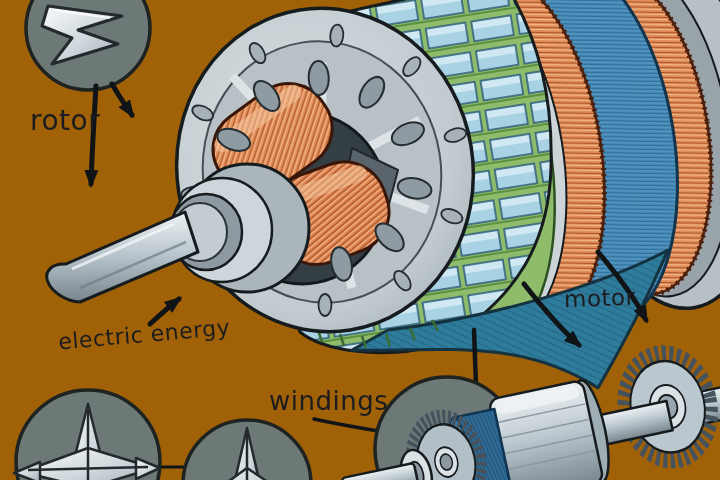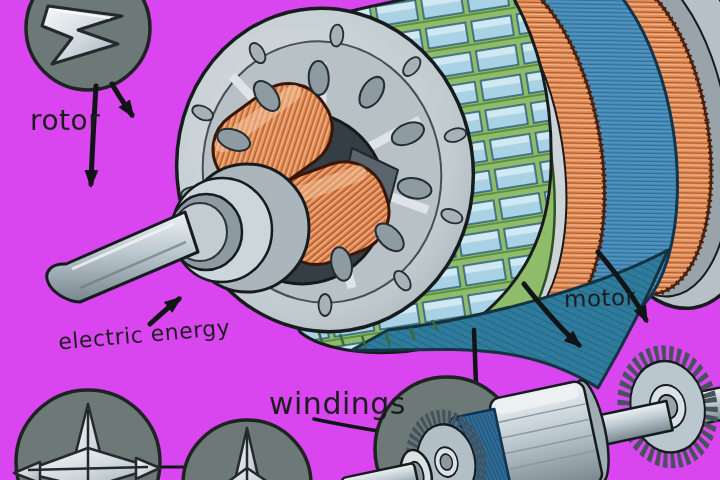--- a/index.html
+++ b/index.html
@@ -1,23 +1,23 @@
 <!DOCTYPE html>
 <html><head>
 <meta charset="utf-8">
 <style>
   html,body{margin:0;padding:0;background:#fff;}
-  #stage{position:relative;width:720px;height:480px;overflow:hidden;background:#d946ef;
+  #stage{position:relative;width:720px;height:480px;overflow:hidden;background:#a16207;
          font-family:"DejaVu Sans",sans-serif;}
   #stage svg{position:absolute;left:0;top:0;display:block;}
   .label{position:absolute;color:#1c1c1e;white-space:nowrap;letter-spacing:.5px;
          font-family:"DejaVu Sans",sans-serif;}
   .lbl-rotor{left:30px;top:104px;font-size:28px;}
   .lbl-energy{left:58px;top:322px;font-size:22px;transform:rotate(-5deg);}
-  .lbl-windings{left:269px;top:386px;font-size:30px;}
+  .lbl-windings{left:269px;top:386px;font-size:26px;}
   .lbl-motor{left:564px;top:285px;font-size:23px;transform:rotate(-2deg);}
 </style>
 </head>
 <body>
 
 <div id="stage">
 <svg width="720" height="480" viewBox="0 0 720 480">
   <defs>
     <marker id="ah" markerUnits="userSpaceOnUse" markerWidth="22" markerHeight="18" refX="14" refY="7" orient="auto">
       <path d="M0,0 L18,7 L0,14 Z" fill="#111416"></path>

